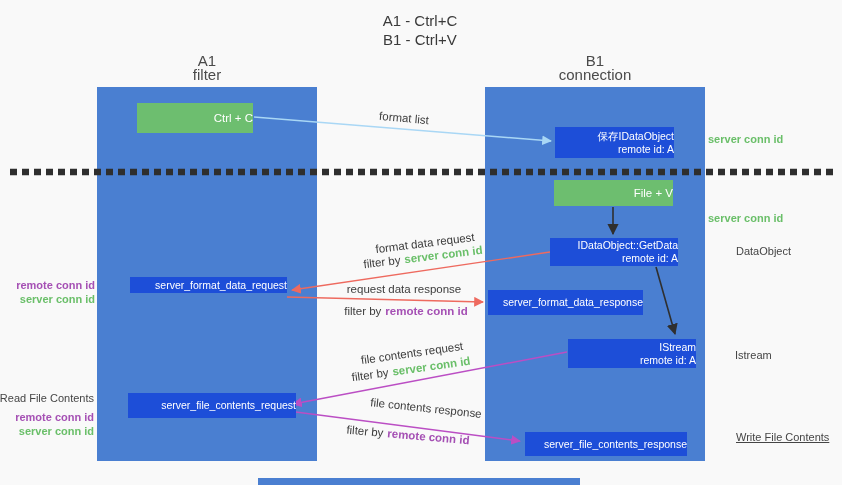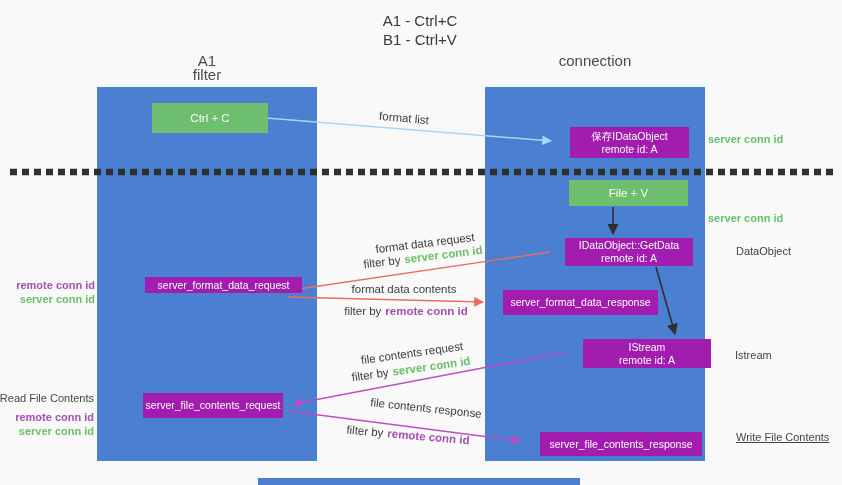--- a/index.html
+++ b/index.html
@@ -15,32 +15,32 @@
 
   .title { position:absolute; left:300px; top:11px; width:240px; text-align:center;
            font-size:15px; line-height:19px; color:#3a3a3a; z-index:3; }
 
   .col-header { position:absolute; width:220px; text-align:center; font-size:15px;
                 line-height:14px; color:#4a4a4a; z-index:3; }
   .col-header.left  { left:97px;  top:54px; }
   .col-header.right { left:485px; top:54px; }
 
   .node { position:absolute; z-index:3; display:flex; flex-direction:column;
-          align-items:center; justify-content:center; color:#fff; text-align:center;margin-left:15px; }
+          align-items:flex-end; justify-content:center; color:#fff; text-align:center; }
   .node.green  { background:#6dbe6f; font-size:11.5px; }
-  .node.orange { background:#a21caf; font-size:10.5px; line-height:13px; }
+  .node.orange { background:#1d4ed8; font-size:10.5px; line-height:13px; }
 
   .n-ctrlc   { left:137px; top:103px; width:116px; height:30px; }
   .n-ctrlv   { left:554px; top:180px; width:119px; height:26px; }
   .n-save    { left:555px; top:127px; width:119px; height:31px; }
   .n-getdata { left:550px; top:238px; width:128px; height:28px; }
   .n-fmtreq  { left:130px; top:277px; width:157px; height:16px; }
   .n-fmtresp { left:488px; top:290px; width:155px; height:25px; }
   .n-istream { left:568px; top:339px; width:128px; height:29px; }
-  .n-filereq { left:128px; top:393px; width:140px; height:25px; }
+  .n-filereq { left:128px; top:393px; width:160px; height:25px;padding-left:8px; }
   .n-fileresp{ left:525px; top:432px; width:162px; height:24px; }
 
   .side-label { position:absolute; z-index:3; font-size:11px; white-space:nowrap; }
   .green-bold  { color:#6abf69; font-weight:bold; }
   .purple-bold { color:#a550b4; font-weight:bold; }
   .gray-label  { color:#454545;margin-left:24px; }
 
   .lbl-sci-top { left:708px; top:133px; }
   .lbl-sci-mid { left:708px; top:212px; }
   .lbl-dataobject { left:712px; top:245px; }
@@ -67,20 +67,21 @@
   <div class="title">
     <div>A1 - Ctrl+C</div>
     <div>B1 - Ctrl+V</div>
   </div>
 
   <div class="col-header left">
     <div>A1</div>
     <div>filter</div>
   </div>
   <div class="col-header right">
+    <div>B1</div>
     <div>connection</div>
   </div>
 
   <div class="col col-left"></div>
   <div class="col col-right"></div>
   <div class="bottom-strip"></div>
 
   <svg class="arrows" width="842" height="485">
     <defs>
       <marker id="m-blue" viewBox="0 0 10 10" refX="9" refY="5" markerWidth="7" markerHeight="7" orient="auto">
@@ -153,21 +154,21 @@
     <div>server_file_contents_response</div>
   </div>
 
   <div class="edge-label r-p5" style="left:404px; top:118px;">format list</div>
 
   <div class="edge-label r-m7" style="left:425px; top:243px;">format data request</div>
   <div class="edge-label r-m7" style="left:423px; top:257px;">
     <span class="flt">filter by</span><span class="green-bold">server conn id</span>
   </div>
 
-  <div class="edge-label r-0" style="left:404px; top:289px;">format data contents</div>
+  <div class="edge-label r-0" style="left:404px; top:289px;">request data response</div>
   <div class="edge-label r-0" style="left:406px; top:311px;">
     <span class="flt">filter by</span><span class="purple-bold">remote conn id</span>
   </div>
 
   <div class="edge-label r-m8" style="left:412px; top:353px;">file contents request</div>
   <div class="edge-label r-m8" style="left:411px; top:369px;">
     <span class="flt">filter by</span><span class="green-bold">server conn id</span>
   </div>
 
   <div class="edge-label r-p6" style="left:426px; top:408px;">file contents response</div>

